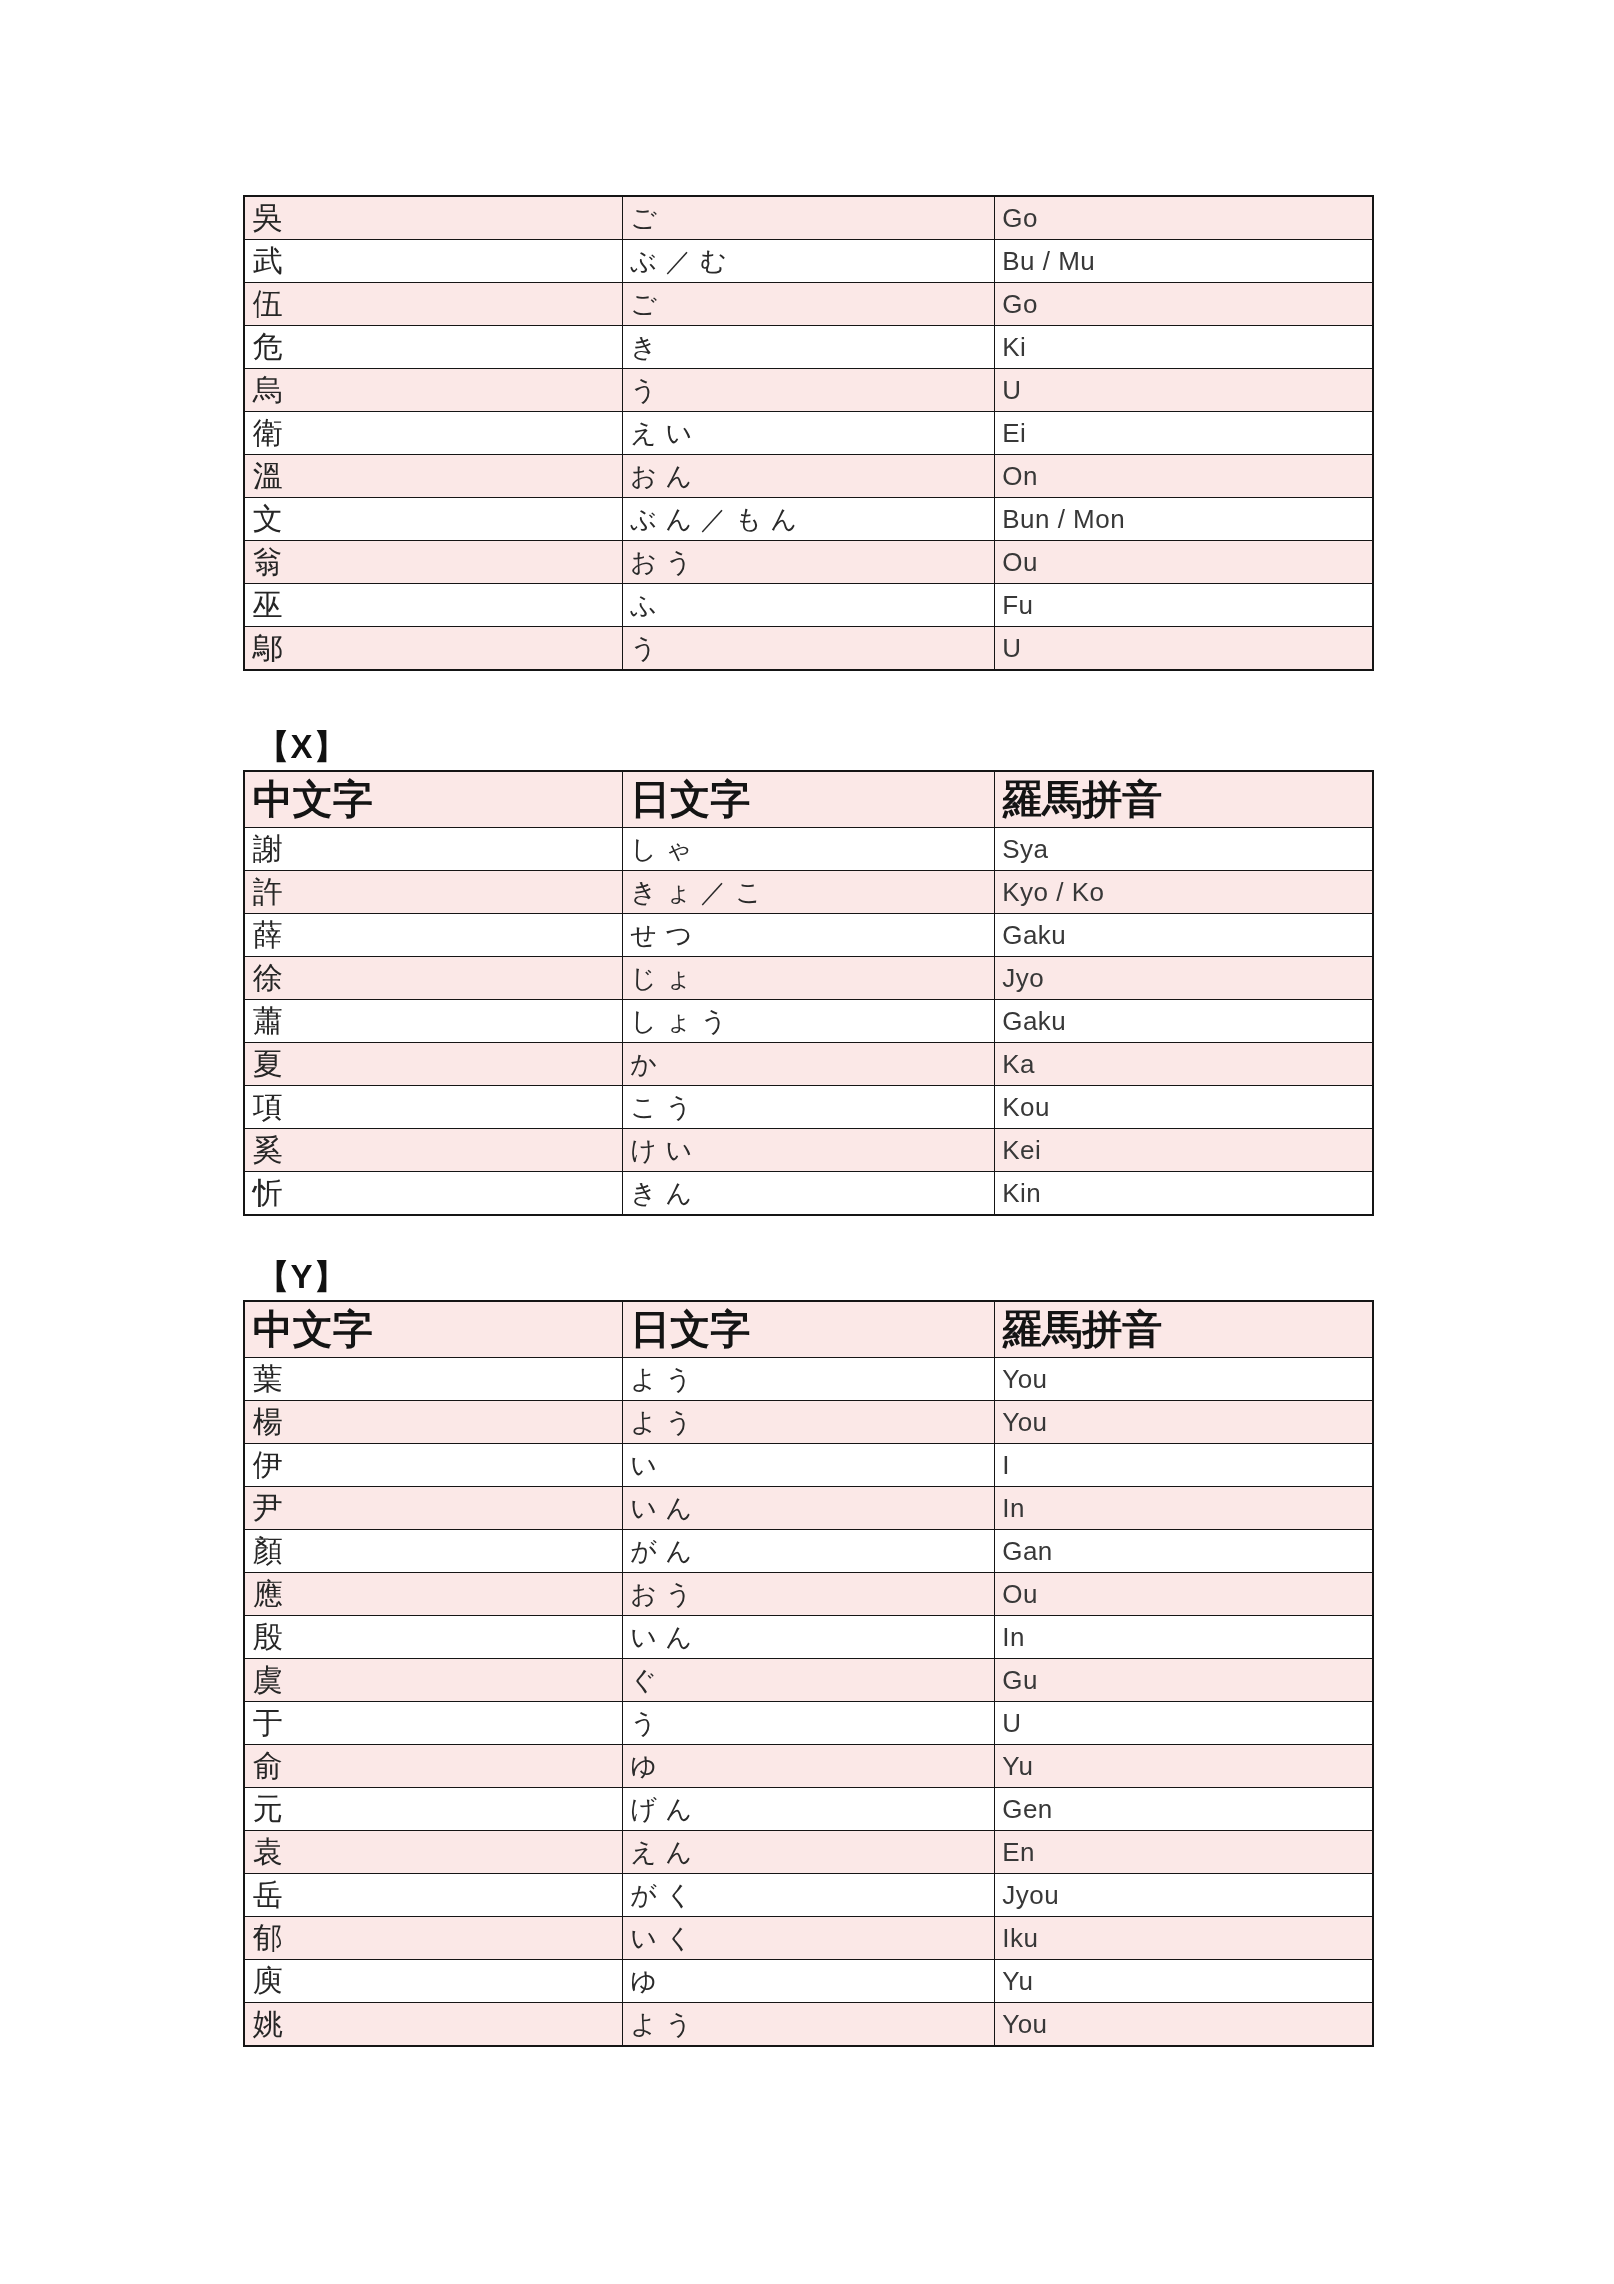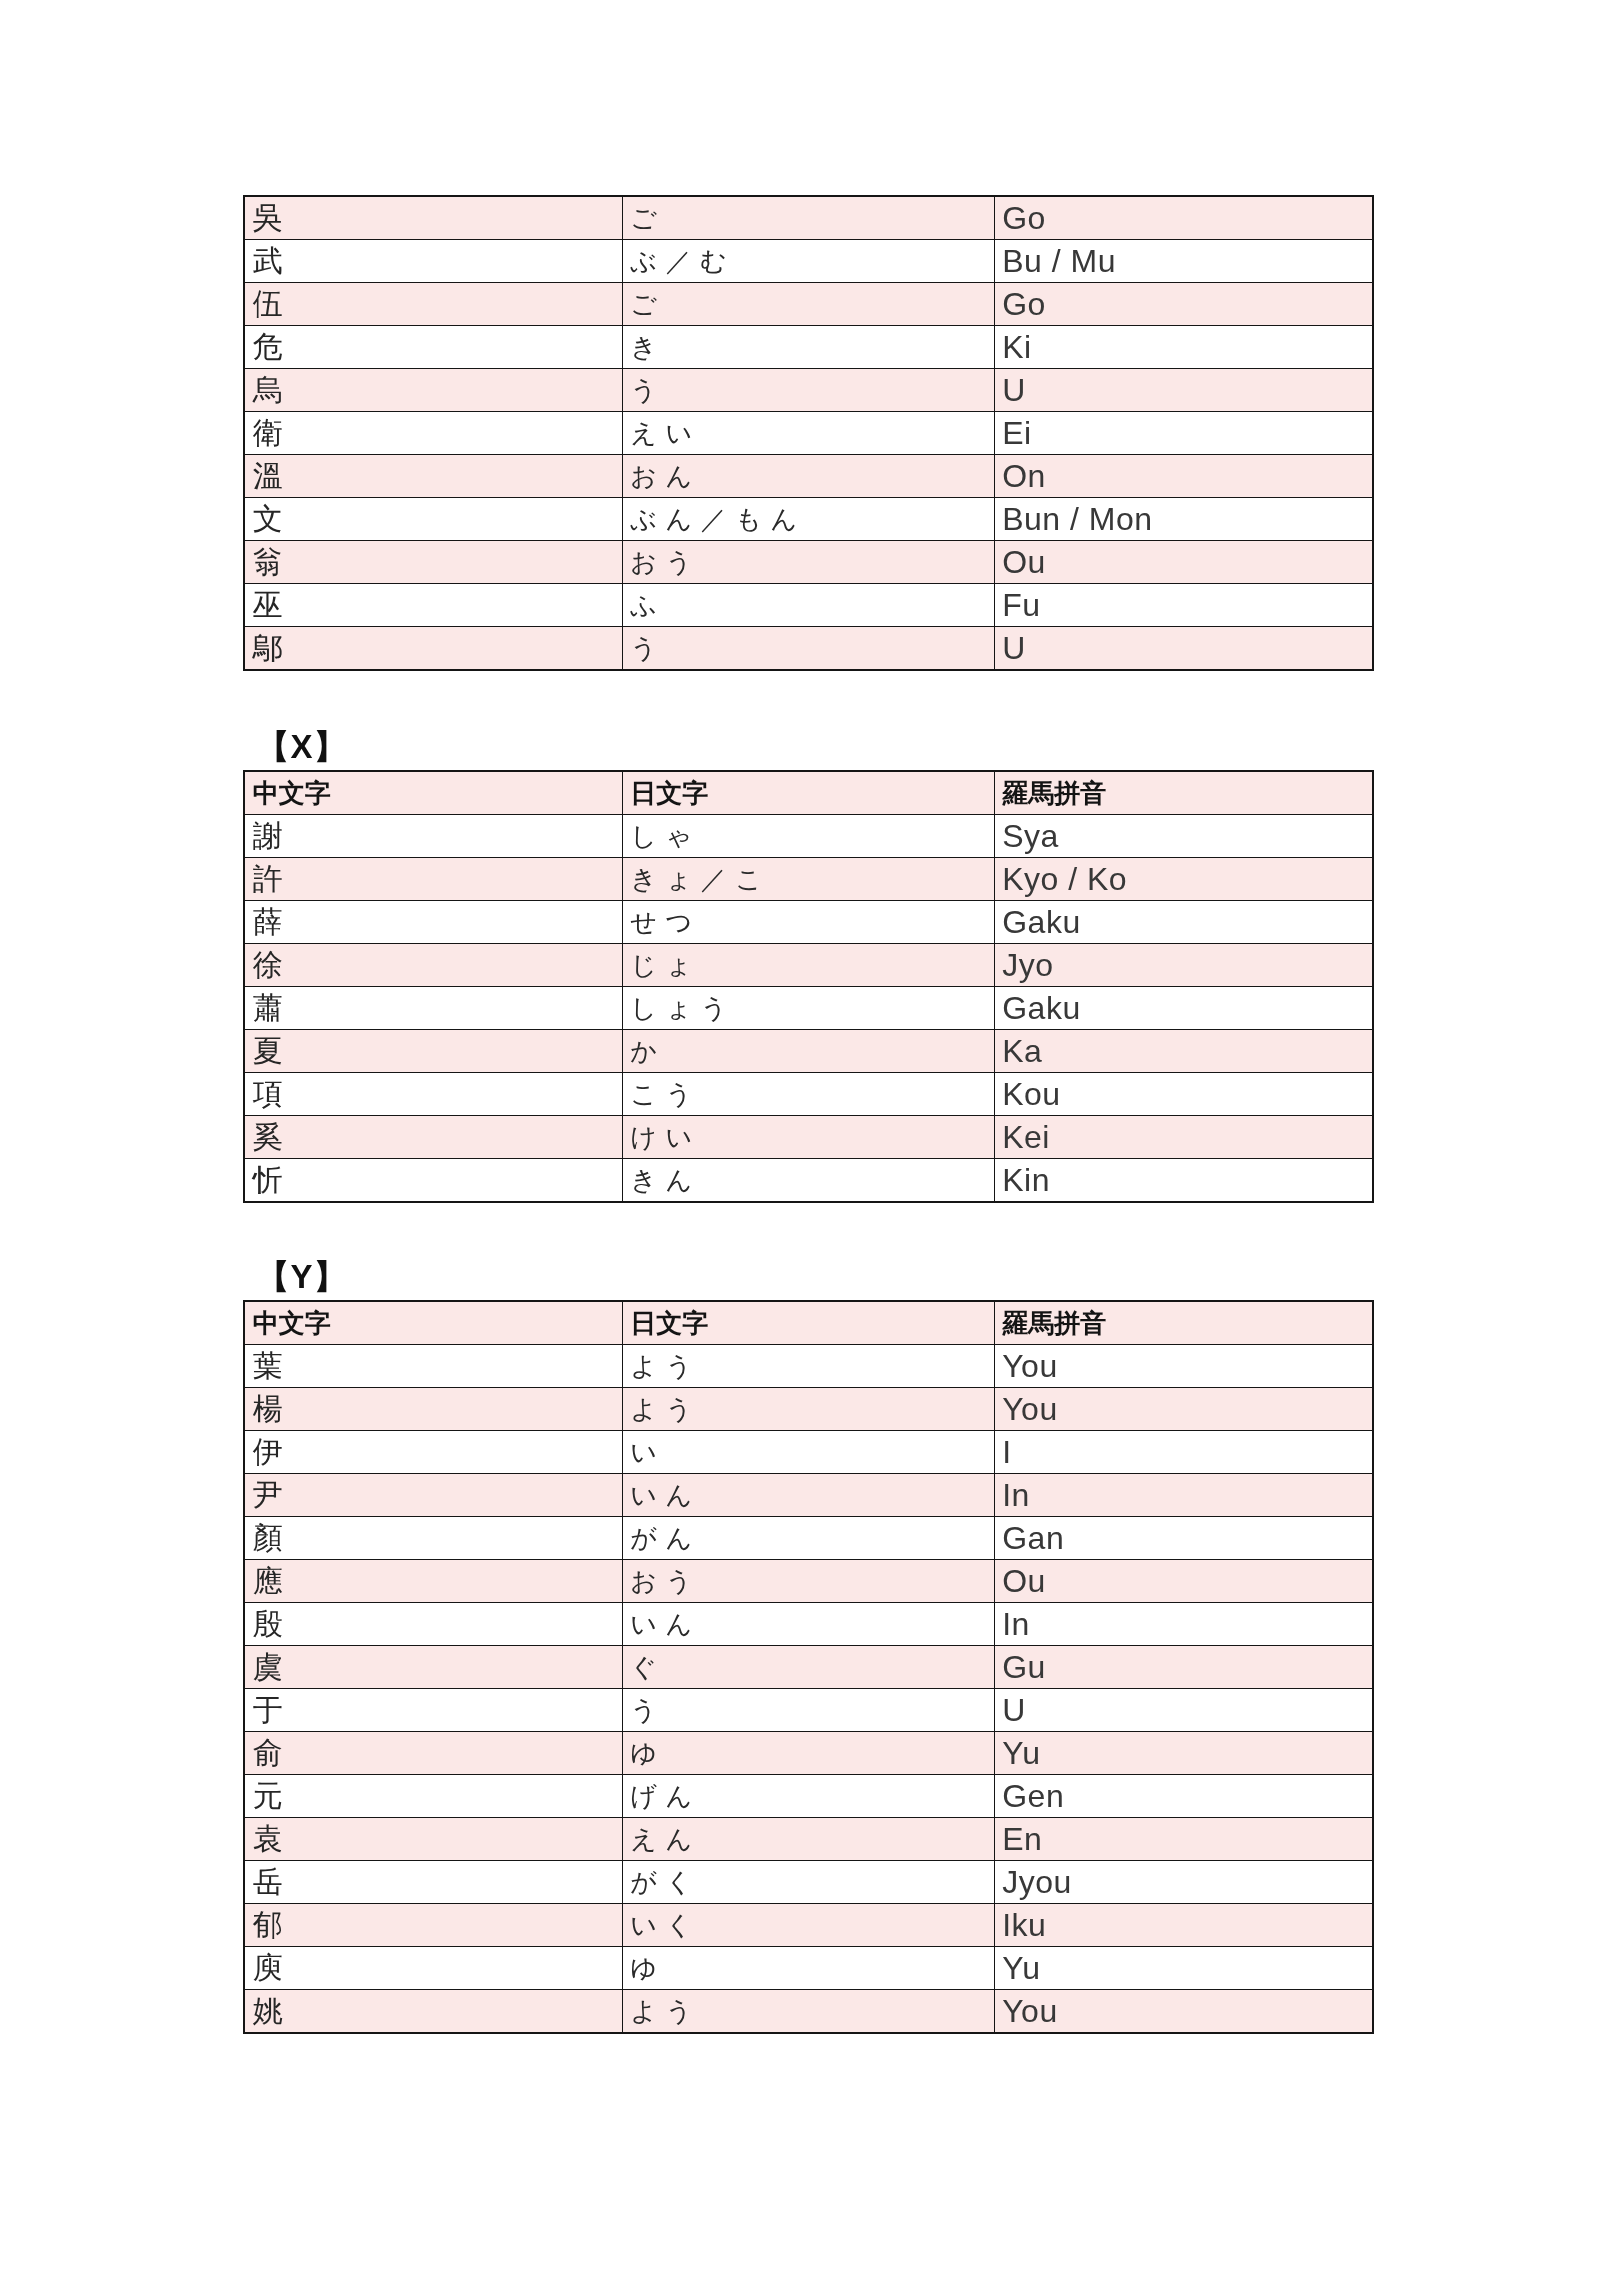--- a/index.html
+++ b/index.html
@@ -36,29 +36,29 @@
     border: 1.9px solid #151515;
     padding: 0 5.8px 0 7.7px;
     vertical-align: middle;
     overflow: hidden;
     white-space: nowrap;
     text-align: left;
   }
   tr.pink  { background: #fbe8e7; }
   tr.white { background: #ffffff; }
   th {
-    font-size: 26px;
+    font-size: 40px;
     font-weight: bold;
     color: #141414;
     font-family: "Liberation Serif", "DejaVu Serif", serif;
   }
   td.c0 { font-size: 30px; color: #262626; }
   td.c1 { font-size: 26px; color: #2a2a2a; letter-spacing: 8.6px; }
   td.c2 {
-    font-size: 32px;
+    font-size: 26px;
     color: #383838;
     font-family: "Liberation Sans", "DejaVu Sans", sans-serif;
     letter-spacing: 0.5px;
   }
 </style>
 </head>
 <body>
 
 <div class="page">
 

